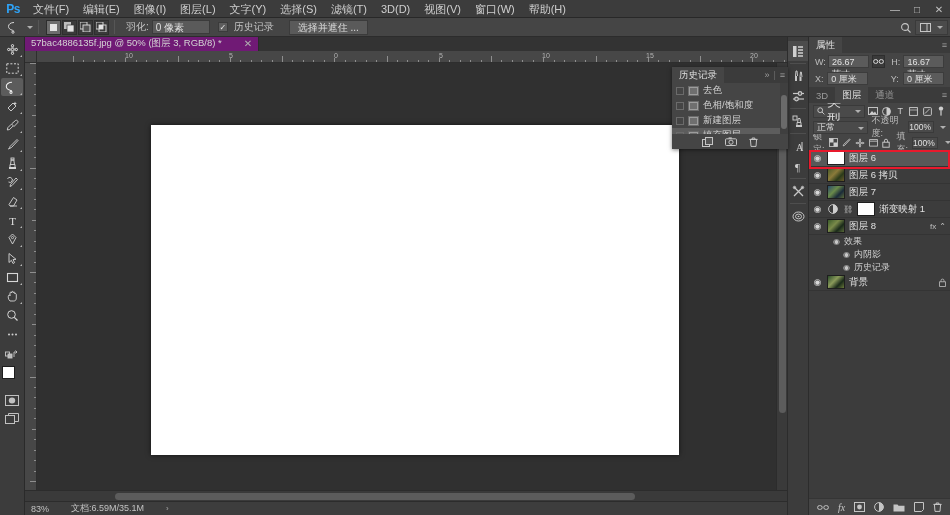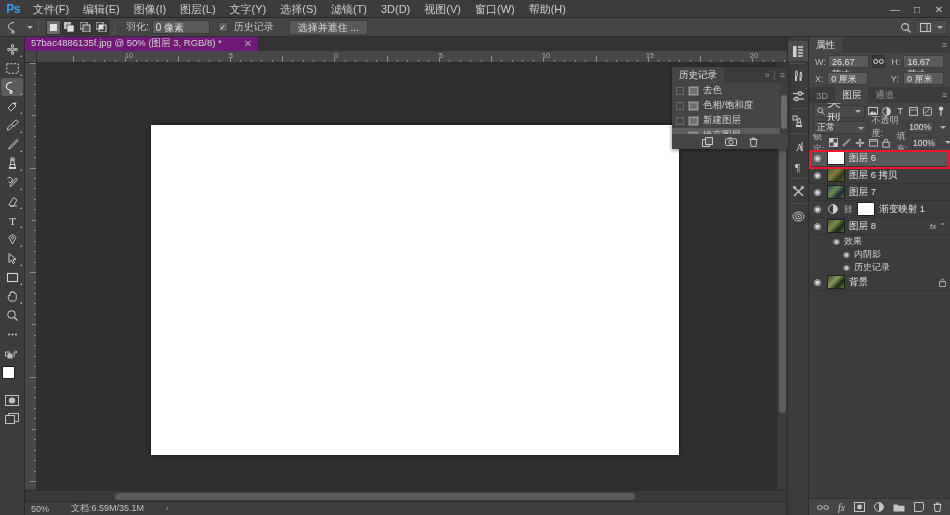--- a/index.html
+++ b/index.html
@@ -524,21 +524,21 @@
         <div id="canvas-white"></div>
         <div id="canvas-scroll-v">
           <div class="sb-thumb" style="left:2px; top:60px; width:7px; height:290px;"></div>
         </div>
       </div>
     </div>
     <div id="canvas-scroll-h">
       <div class="sb-thumb" style="left:90px; top:2px; height:7px; width:520px;"></div>
     </div>
     <div id="statusbar">
-      <span>50%</span>
+      <span>83%</span>
       <span>文档:6.59M/35.1M</span>
       <span class="arrow">›</span>
     </div>
   </div>
 
   <div id="rightdock">
 
     <div id="iconrail">
       <div class="rail-icon act">
         <svg width="13" height="13" viewBox="0 0 13 13">

